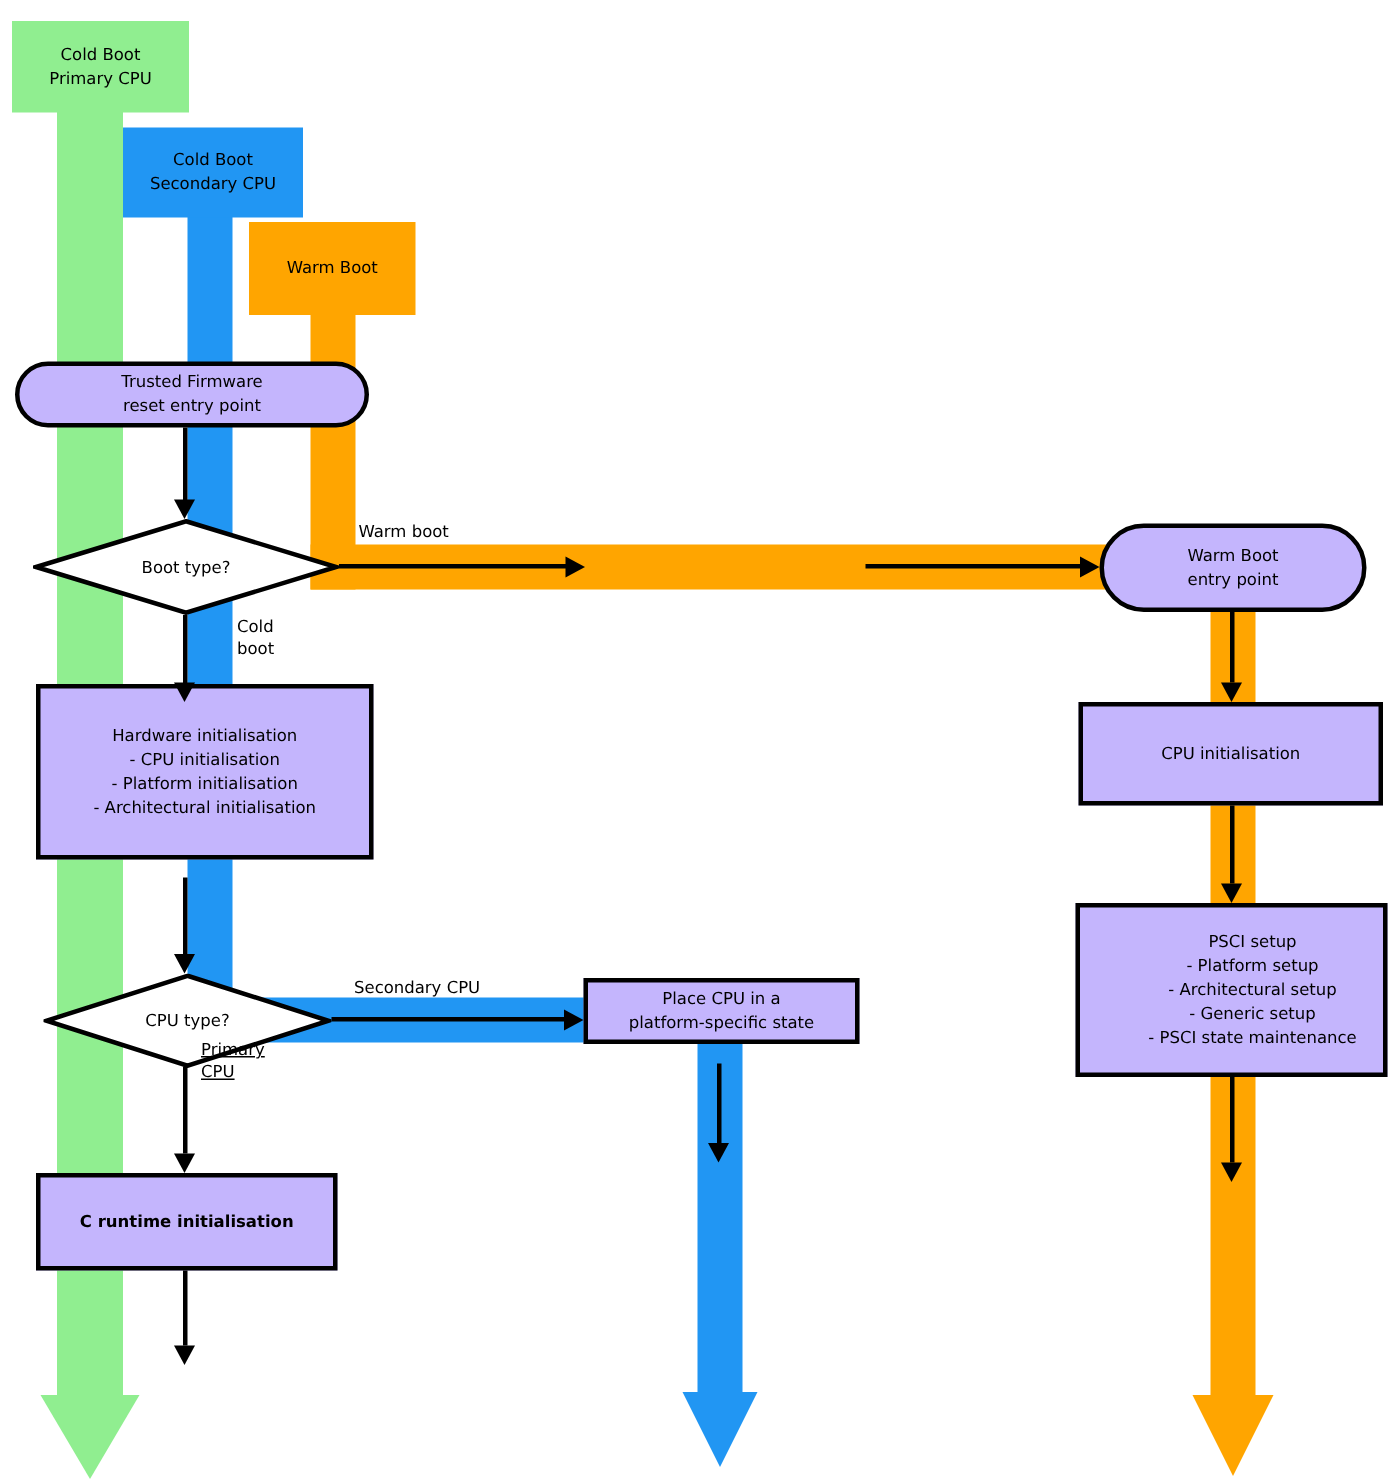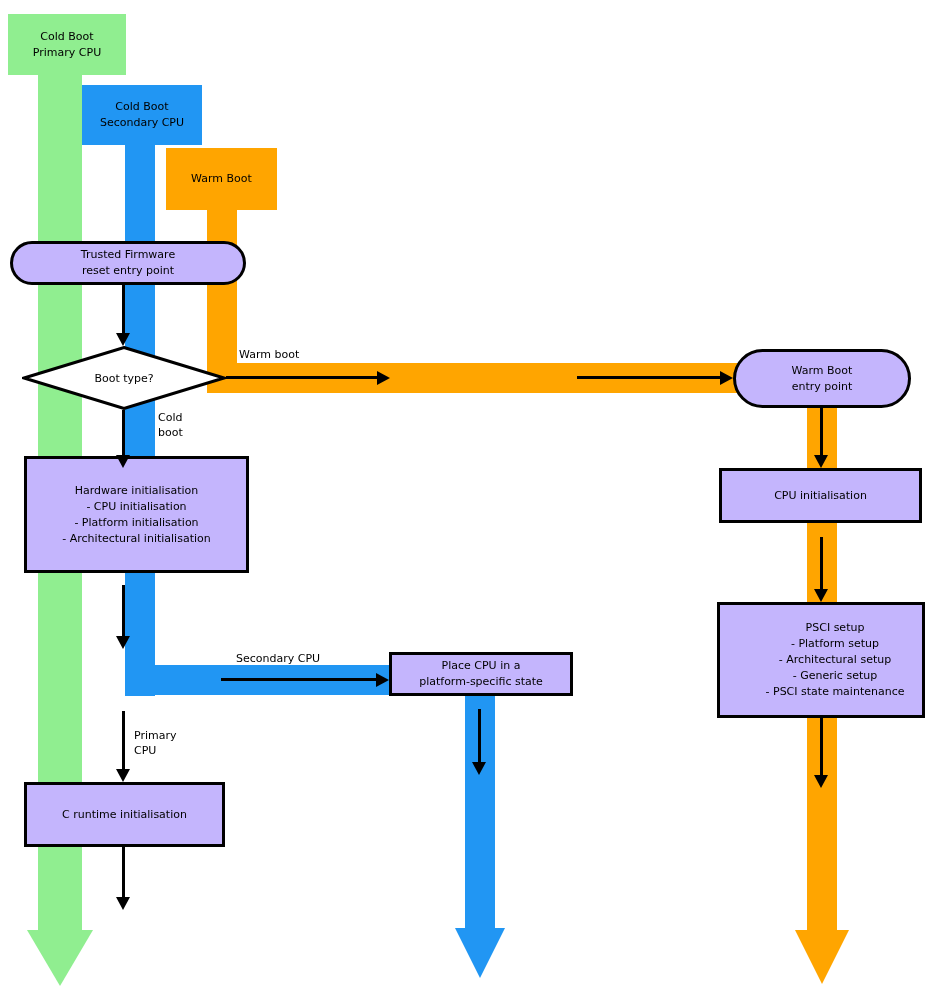--- a/index.html
+++ b/index.html
@@ -69,33 +69,39 @@
 
 
   <div class="node pill" style="left:733px;top:349px;width:178px;height:59px;">Warm Boot
 entry point</div>
 
   <div class="node" style="left:24px;top:456px;width:225px;height:117px;">Hardware initialisation
 - CPU initialisation
 - Platform initialisation
 - Architectural initialisation</div>
 
-  <div class="node" style="left:719px;top:468px;width:203px;height:55px;">CPU initialisation</div>
+  <div class="node" style="left:719px;top:468px;width:203px;height:69px;">CPU initialisation</div>
 
   <div class="node" style="left:717px;top:602px;width:208px;height:116px;padding-left:28px;">PSCI setup
 - Platform setup
 - Architectural setup
 - Generic setup
 - PSCI state maintenance</div>
 
+  <div class="diamond" style="left:29px;top:649px;width:192px;height:63px;">
+    <svg viewBox="0 0 192 63" preserveAspectRatio="none">
+      <polygon points="96,1.5 190,31.5 96,61.5 2,31.5" fill="#ffffff" stroke="#000000" stroke-width="3"></polygon>
+    </svg>
+    <div class="dtext">CPU type?</div>
+  </div>
 
   <div class="node" style="left:389px;top:652px;width:184px;height:44px;">Place CPU in a
 platform-specific state</div>
 
-  <div class="node" style="left:24px;top:782px;width:201px;height:65px;">C runtime initialisation</div>
+  <div class="node" style="left:24px;top:782px;width:201px;height:65px;font-weight:bold;">C runtime initialisation</div>
 
   <div class="line z6" style="left:122px;top:285px;width:3px;height:50px;"></div>
   <div class="tri z6" style="left:116px;top:333px;border-left:7px solid transparent;border-right:7px solid transparent;border-top:13px solid #000;"></div>
 
   <div class="line z6" style="left:226px;top:376px;width:152px;height:3px;"></div>
   <div class="tri z6" style="left:377px;top:371px;border-top:7px solid transparent;border-bottom:7px solid transparent;border-left:13px solid #000;"></div>
 
   <div class="line z6" style="left:577px;top:376px;width:144px;height:3px;"></div>
   <div class="tri z6" style="left:720px;top:371px;border-top:7px solid transparent;border-bottom:7px solid transparent;border-left:13px solid #000;"></div>
 
@@ -123,16 +129,16 @@
   <div class="line z6" style="left:820px;top:537px;width:3px;height:52px;"></div>
   <div class="tri z6" style="left:814px;top:589px;border-left:7px solid transparent;border-right:7px solid transparent;border-top:13px solid #000;"></div>
 
   <div class="line z6" style="left:820px;top:718px;width:3px;height:57px;"></div>
   <div class="tri z6" style="left:814px;top:775px;border-left:7px solid transparent;border-right:7px solid transparent;border-top:13px solid #000;"></div>
 
   <div class="edge-label" style="left:239px;top:347px;">Warm boot</div>
   <div class="edge-label" style="left:158px;top:410px;">Cold
 boot</div>
   <div class="edge-label" style="left:236px;top:651px;">Secondary CPU</div>
-  <div class="edge-label" style="left:134px;top:728px;">Primary
+  <div class="edge-label" style="left:134px;top:692px;text-decoration:underline;">Primary
 CPU</div>
 
 </div>
 
 </body></html>

